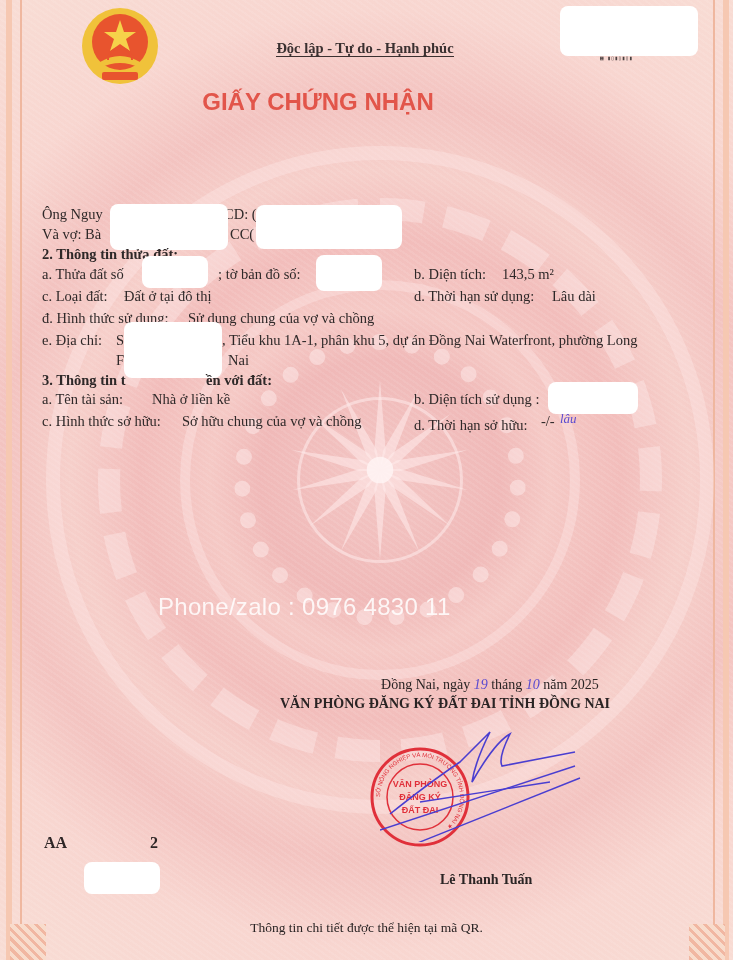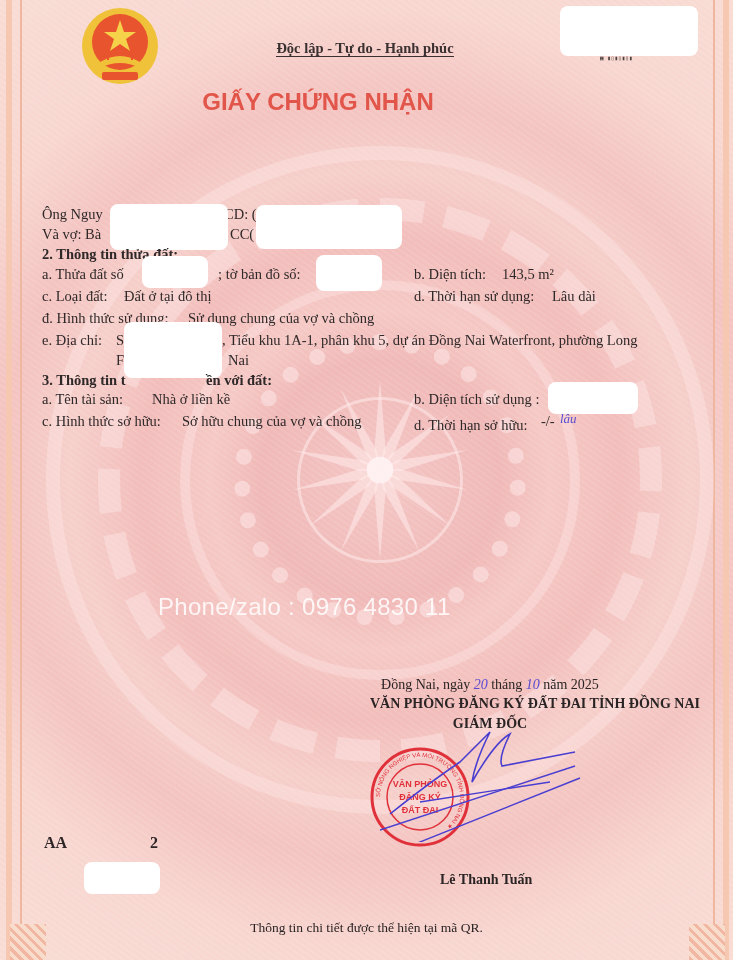--- a/index.html
+++ b/index.html
@@ -31,21 +31,21 @@
   .title1 { position:absolute; left:0; width:636px; top:88px; text-align:center; font-family:"Liberation Sans", sans-serif; font-weight:bold; font-size:24px; color:#e2554a; }
   .title2 { position:absolute; left:0; width:733px; top:120px; text-align:center; font-family:"Liberation Sans", sans-serif; font-weight:bold; font-size:17.5px; color:#e2554a; letter-spacing:-0.2px; }
 
   .line { position:absolute; font-size:14.5px; white-space:nowrap; color:#2e2828; }
   .b { font-weight:bold; }
 
   .watermark { position:absolute; left:158px; top:593px; font-family:"Liberation Sans", sans-serif; font-size:24px; color:rgba(255,255,255,0.85); letter-spacing:0.3px; }
 
   .date { position:absolute; left:280px; top:677px; width:420px; text-align:center; font-size:14px; }
   .hw { font-family:"Liberation Serif", serif; font-style:italic; color:#5a4ad0; }
-  .office { position:absolute; left:280px; top:696px; width:420px; text-align:right; font-weight:bold; font-size:14px; }
+  .office { position:absolute; left:280px; top:696px; width:420px; text-align:left; font-weight:bold; font-size:14px; }
   .director { position:absolute; left:280px; top:716px; width:420px; text-align:center; font-weight:bold; font-size:14px; }
   .stamp { position:absolute; left:368px; top:745px; width:104px; height:104px; }
   .sig { position:absolute; left:380px; top:722px; width:220px; height:120px; }
   .signer { position:absolute; left:440px; top:872px; font-weight:bold; font-size:14px; }
   .serial { position:absolute; left:44px; top:834px; font-weight:bold; font-size:16px; font-family:"Liberation Serif", serif; color:#2e2626; }
   .footer { position:absolute; left:0; width:733px; top:920px; text-align:center; font-size:13.5px; }
 </style>
 </head>
 <body>
 
@@ -136,27 +136,26 @@
   <div class="line" style="left:42px; top:413px;">c. Hình thức sở hữu:</div>
   <div class="line" style="left:182px; top:413px;">Sở hữu chung của vợ và chồng</div>
   <div class="line" style="left:414px; top:417px;">d. Thời hạn sở hữu:</div>
   <div class="line" style="left:541px; top:413px;">-/-</div>
   <div class="line hw" style="left:560px; top:411px; font-size:13px;">lâu</div>
 
   <div class="watermark">Phone/zalo : 0976 4830 11</div>
 
   <div class="date">
     <span>Đồng Nai, ngày</span>
-    <span class="hw">20</span>
+    <span class="hw">19</span>
     <span>tháng</span>
     <span class="hw">10</span>
     <span>năm 2025</span>
   </div>
   <div class="office">VĂN PHÒNG ĐĂNG KÝ ĐẤT ĐAI TỈNH ĐỒNG NAI</div>
-  <div class="director">GIÁM ĐỐC</div>
 
   <svg class="stamp" viewBox="0 0 104 104">
     <circle cx="52" cy="52" r="48" fill="none" stroke="#e0303a" stroke-width="3"></circle>
     <circle cx="52" cy="52" r="33" fill="none" stroke="#e0303a" stroke-width="1.5"></circle>
     <text x="52" y="42" text-anchor="middle" font-family="Liberation Sans, sans-serif" font-weight="bold" font-size="9" fill="#e0303a">VĂN PHÒNG</text>
     <text x="52" y="55" text-anchor="middle" font-family="Liberation Sans, sans-serif" font-weight="bold" font-size="9" fill="#e0303a">ĐĂNG KÝ</text>
     <text x="52" y="68" text-anchor="middle" font-family="Liberation Sans, sans-serif" font-weight="bold" font-size="9" fill="#e0303a">ĐẤT ĐAI</text>
     <path id="ringpath" d="M12 52 A40 40 0 1 1 92 52 A40 40 0 1 1 12 52" fill="none"></path>
     <text font-family="Liberation Sans, sans-serif" font-size="6" fill="#e0303a"><textPath href="#ringpath">SỞ NÔNG NGHIỆP VÀ MÔI TRƯỜNG TỈNH ĐỒNG NAI ★</textPath></text>
   </svg>

